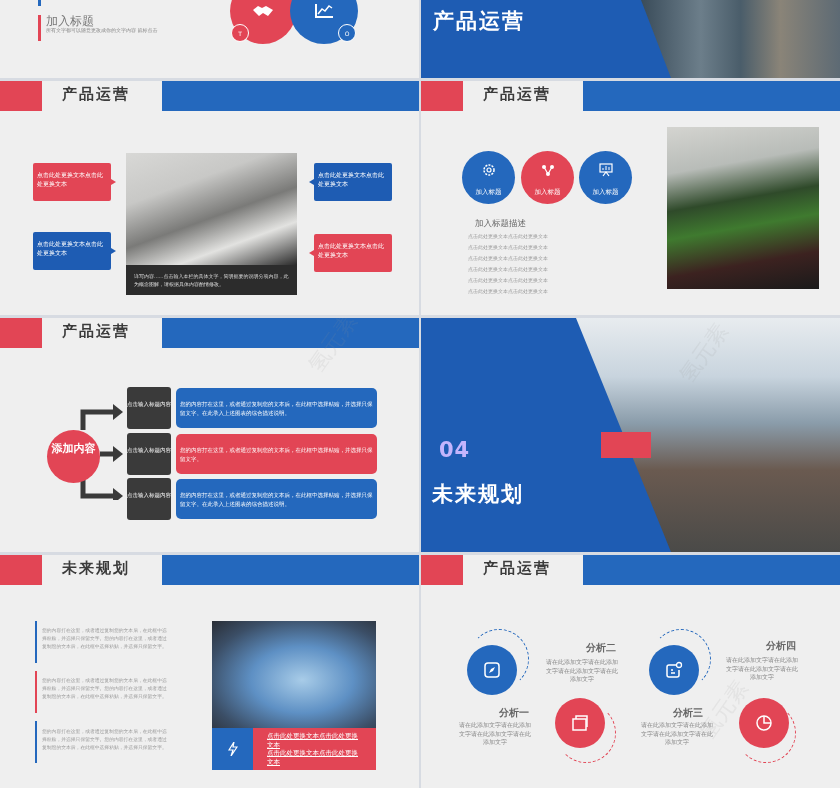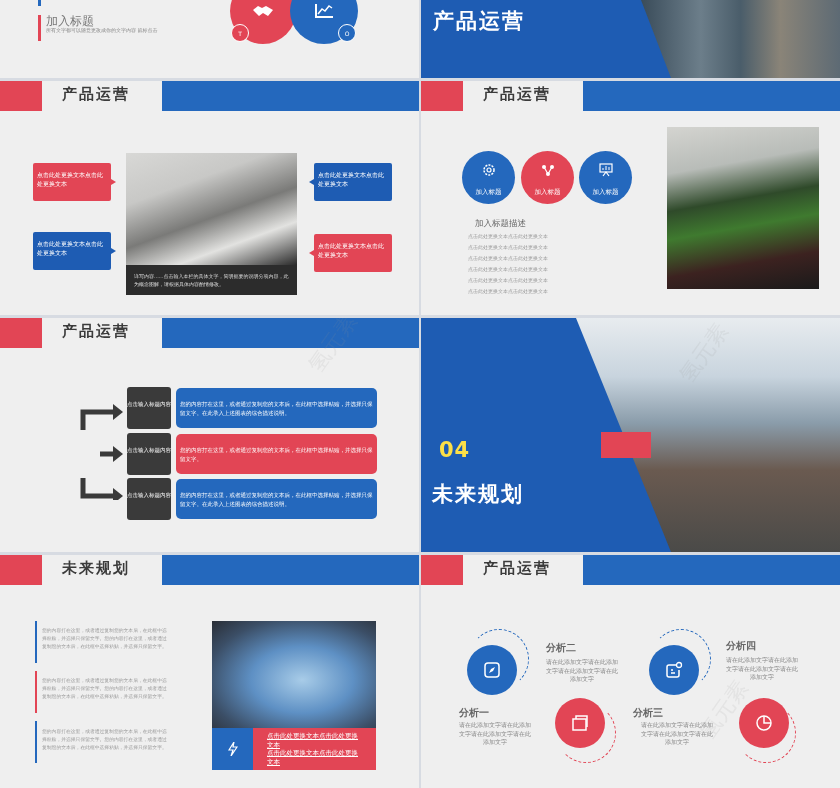--- a/index.html
+++ b/index.html
@@ -58,34 +58,34 @@
   .s5 .dark { position: absolute; left: 127px; width: 44px; height: 42px; border-radius: 3px; background: #3a3a3a; color: #fff; font-size: 5.5px; text-align: center; line-height: 8px; padding-top: 13px; }
   .s5 .row { position: absolute; left: 176px; width: 201px; height: 40px; border-radius: 5px; color: #fff; font-size: 5.5px; line-height: 9px; padding: 12px 4px 0 4px; }
   .s5 .row.blue { background: #2468bd; }
   .s5 .row.red { background: #e24555; }
 
   
   .s6 .photo { position: absolute; left: 150px; top: 0; width: 269px; height: 234px;
     background: linear-gradient(180deg, #e8ecef 0%, #c8d4de 25%, #8a9caa 45%, #6a5a50 65%, #4a4a48 100%); }
   .s6 .diag { position: absolute; left: 0; top: 0; width: 250px; height: 234px; background: #1e5cb3; clip-path: polygon(0 0, 155px 0, 250px 234px, 0 234px); }
   .s6 .redbox { position: absolute; left: 180px; top: 114px; width: 50px; height: 26px; background: #e24555; }
-  .s6 .num { position: absolute; left: 18px; top: 120px; font-size: 21px; font-weight: bold; color: #fde047; letter-spacing: 1px; }
+  .s6 .num { position: absolute; left: 18px; top: 120px; font-size: 21px; font-weight: bold; color: #c4b5fd; letter-spacing: 1px; }
   .s6 .big { position: absolute; left: 11px; top: 162px; font-size: 21px; font-weight: bold; color: #fff; letter-spacing: 2px; }
 
   
   .s7 .vbar { position: absolute; left: 35px; width: 2px; height: 42px; }
   .s7 .para { position: absolute; left: 42px; width: 128px; font-size: 4.8px; line-height: 8px; color: #999; }
   .s7 .photo { position: absolute; left: 212px; top: 66px; width: 164px; height: 107px;
     background: radial-gradient(ellipse at 55% 55%, #a8cce8 0%, #5e90c4 40%, #3b4e66 75%, #2a2e36 100%); }
   .s7 .foot-blue { position: absolute; left: 212px; top: 173px; width: 41px; height: 42px; background: #2468bd; color: #fff; font-size: 11px; display: flex; align-items: center; justify-content: center; }
   .s7 .foot-red { position: absolute; left: 253px; top: 173px; width: 123px; height: 42px; background: #e24555; color: #fff; font-size: 6.5px; line-height: 8.5px; padding: 4px 14px; text-decoration: underline; }
 
   
   .an-circ { position: absolute; width: 50px; height: 50px; border-radius: 50%; display: flex; align-items: center; justify-content: center; }
-  .an-title { position: absolute; font-size: 10px; font-weight: bold; color: #666; text-align: left; width: 70px; }
+  .an-title { position: absolute; font-size: 10px; font-weight: bold; color: #666; text-align: right; width: 70px; }
   .an-text { position: absolute; font-size: 6px; line-height: 8.5px; color: #888; width: 72px; text-align: center; }
   .dash-arc { position: absolute; width: 60px; height: 60px; border-radius: 50%; border: 1px dashed transparent; }
 
   .wm { position: absolute; color: rgba(150,150,150,0.12); font-size: 22px; transform: rotate(-55deg); pointer-events: none; }
 </style>
 </head>
 <body>
 
 <div class="slide s1">
   <div class="bar" style="top:0;height:6px;"></div>
@@ -186,20 +186,21 @@
     <div class="blue"></div>
   </div>
   <svg style="position:absolute;left:75px;top:82px;" width="50" height="100">
     <path d="M8 30 V12 H40" stroke="#3a3a3a" stroke-width="5" fill="none"></path>
     <path d="M38 4 L48 12 L38 20 Z" fill="#3a3a3a"></path>
     <path d="M25 54 H40" stroke="#3a3a3a" stroke-width="5" fill="none"></path>
     <path d="M38 46 L48 54 L38 62 Z" fill="#3a3a3a"></path>
     <path d="M8 78 V96 H40" stroke="#3a3a3a" stroke-width="5" fill="none"></path>
     <path d="M38 88 L48 96 L38 104 Z" fill="#3a3a3a"></path>
   </svg>
+  <div class="hub">添加内容</div>
   <div class="dark" style="top:69px;">点击输入标题内容</div>
   <div class="row blue" style="top:70px;">您的内容打在这里，或者通过复制您的文本后，在此框中选择粘贴，并选择只保留文字。在此录入上述图表的综合描述说明。</div>
   <div class="dark" style="top:115px;">点击输入标题内容</div>
   <div class="row red" style="top:116px;">您的内容打在这里，或者通过复制您的文本后，在此框中选择粘贴，并选择只保留文字。</div>
   <div class="dark" style="top:160px;">点击输入标题内容</div>
   <div class="row blue" style="top:161px;">您的内容打在这里，或者通过复制您的文本后，在此框中选择粘贴，并选择只保留文字。在此录入上述图表的综合描述说明。</div>
   <div class="wm" style="left:300px;top:10px;">氢元素</div>
 </div>
 
 <div class="slide s6">

